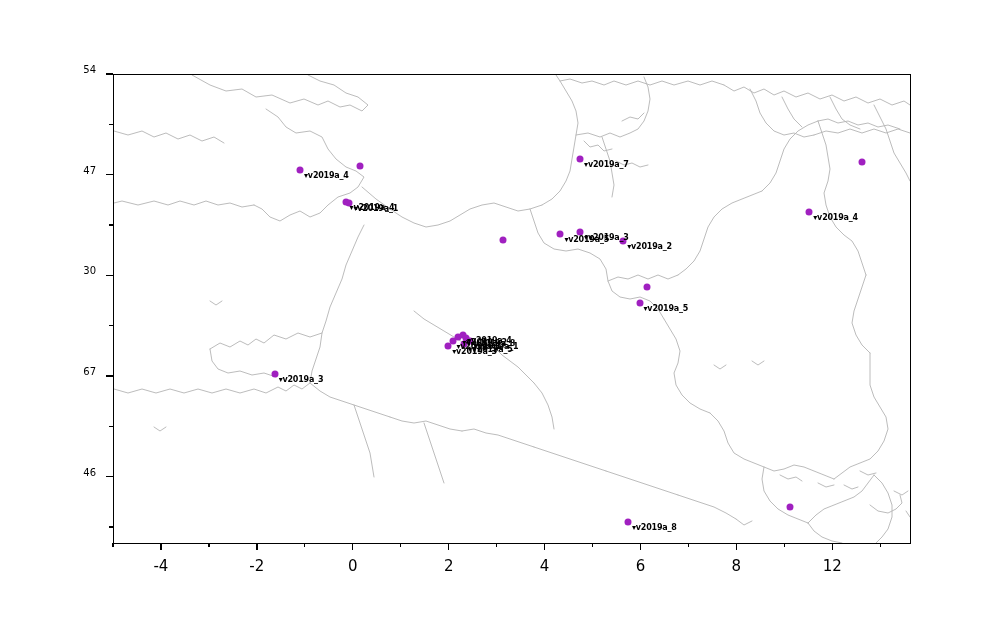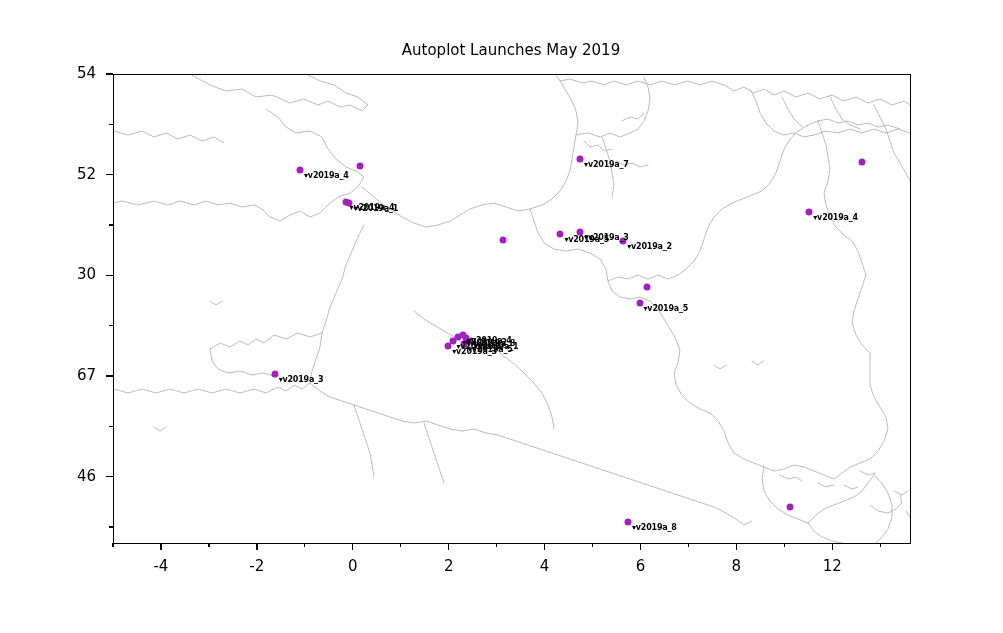--- a/index.html
+++ b/index.html
@@ -62,21 +62,21 @@
     font-size: 8px;
     font-family: "DejaVu Sans", sans-serif;
     color: #000000;
     white-space: nowrap;
     font-weight: bold;
     letter-spacing: -0.2px;
   }
   .tick-label-y {
     position: absolute;
     text-align: right;
-    font-size: 15px;
+    font-size: 10px;
     color: #000000;
     width: 44px;
   }
   .tick-label-x {
     position: absolute;
     text-align: center;
     font-size: 15px;
     color: #000000;
     width: 40px;
   }
@@ -88,21 +88,20 @@
   .tick-major-y { left: 106px; width: 7px; height: 1.3px; }
   .tick-minor-y { left: 109px; width: 4px; height: 1.3px; }
   .tick-major-x { top: 543px; width: 1.3px; height: 7px; }
   .tick-minor-x { top: 543px; width: 1.3px; height: 4px; }
 </style>
 </head>
 <body>
 
 <div id="figure">
 
-  <div id="chart-title">Autoplot Launches May 2019</div>
 
   <div id="plot-area">
     <svg id="map-svg" viewBox="0 0 796 468" preserveAspectRatio="none">
       <g fill="none" stroke="#b4b4b4" stroke-width="0.9" stroke-linejoin="round" stroke-linecap="round">
 
         <path d="M78,0 L96,10 L112,16 L128,14 L142,22 L158,20 L176,28 L190,24 L204,30 L214,26
                  L226,32 L236,30 L248,36 L254,30 L244,22 L232,18 L220,10 L206,6 L194,0"></path>
         <path d="M152,34 L164,42 L172,52 L182,58 L196,56 L208,62 L214,74 L222,84 L232,92
                  L242,96 L250,102 L244,112 L236,118 L224,122 L214,130 L206,138 L196,142
                  L186,136 L176,140 L166,146 L156,142 L148,134 L140,130"></path>
@@ -242,21 +241,21 @@
   </div>
 
   <div id="y-ticks-layer">
       <div class="tick-major-y" style="top: 475.931px;"></div>
       <div class="tick-label-y" style="left: 52px; top: 466.581px;">46</div>
       <div class="tick-major-y" style="top: 375.285px;"></div>
       <div class="tick-label-y" style="left: 52px; top: 365.935px;">67</div>
       <div class="tick-major-y" style="top: 274.64px;"></div>
       <div class="tick-label-y" style="left: 52px; top: 265.29px;">30</div>
       <div class="tick-major-y" style="top: 173.995px;"></div>
-      <div class="tick-label-y" style="left: 52px; top: 164.645px;">52</div>
+      <div class="tick-label-y" style="left: 52px; top: 164.645px;">47</div>
       <div class="tick-major-y" style="top: 73.35px;"></div>
       <div class="tick-label-y" style="left: 52px; top: 64px;">54</div>
       <div class="tick-minor-y" style="top: 526.253px;"></div>
       <div class="tick-minor-y" style="top: 425.608px;"></div>
       <div class="tick-minor-y" style="top: 324.963px;"></div>
       <div class="tick-minor-y" style="top: 224.318px;"></div>
       <div class="tick-minor-y" style="top: 123.673px;"></div>
     </div>
   <div id="x-ticks-layer">
       <div class="tick-major-x" style="left: 160.302px;"></div>

